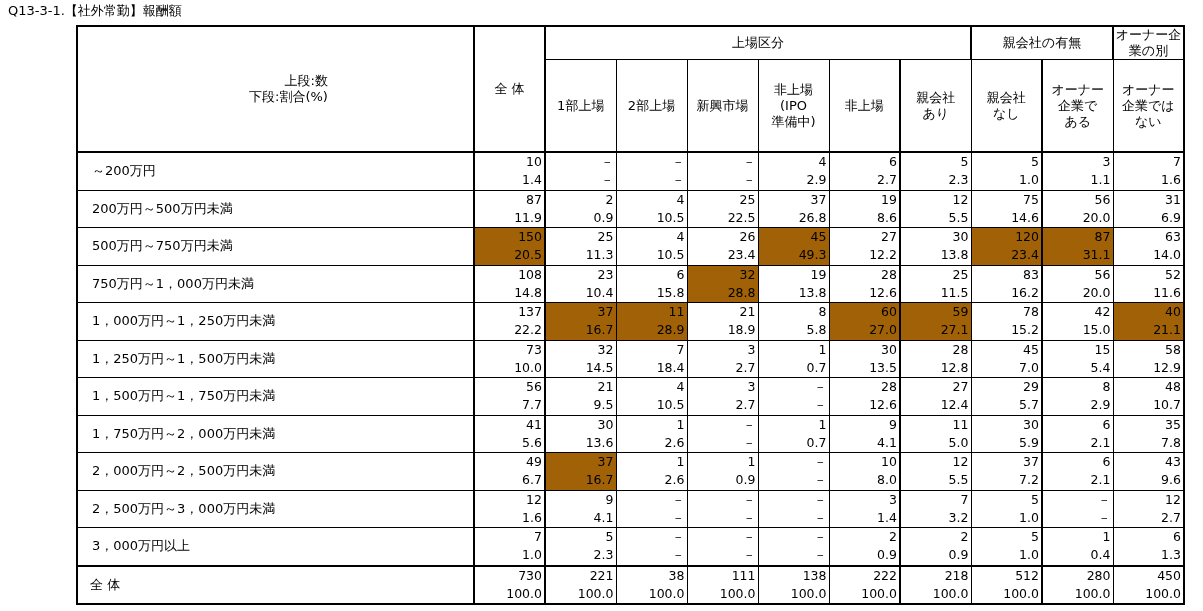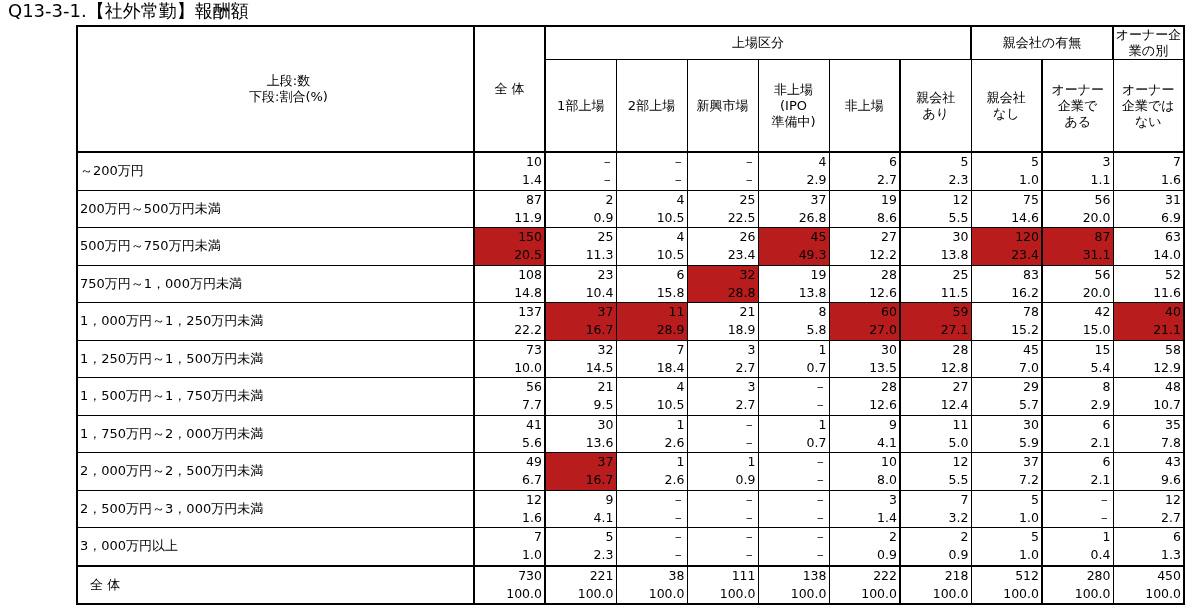--- a/index.html
+++ b/index.html
@@ -2,42 +2,42 @@
 <html><head>
 <meta charset="utf-8">
 <style>
   html, body { margin: 0; padding: 0; background: #ffffff; }
   body {
     width: 1203px; height: 611px; overflow: hidden; position: relative;
     font-family: "DejaVu Sans", "Liberation Sans", sans-serif;
     color: #000; font-size: 13px;
   }
   .title {
-    position: absolute; left: 8px; top: 3px; font-size: 18px; line-height: 16px;
+    position: absolute; left: 8px; top: 3px; font-size: 13px; line-height: 16px;
     white-space: nowrap;
   }
   table.grid {
     position: absolute; left: 76px; top: 25px;
     border-collapse: collapse; table-layout: fixed;
     border: 2px solid #000;
   }
   table.grid td, table.grid th {
     padding: 0; font-weight: normal; overflow: hidden;
   }
   .hdr th { border-left: 2px solid #000; border-bottom: 1px solid #000; text-align: center; vertical-align: middle; font-size: 13px; line-height: 16px; }
   .hdr th.thin { border-left: 1px solid #000; }
   .corner { text-align: left !important; border-left: none !important; border-bottom: 2px solid #000 !important; }
-  .corner-inner { display: inline-block; margin-left: 171px; text-align: center; line-height: 16px; }
+  .corner-inner { display: inline-block; margin-left: 171px; text-align: right; line-height: 16px; }
   .sub th { border-bottom: 2px solid #000; height: 91px; }
   .grp th { height: 27px; }
   tr.data td { height: 36.5px; border-bottom: 1px solid #000; vertical-align: top; }
-  tr.data td.lbl { text-align: left; vertical-align: middle; padding-left: 2px; font-size: 13px; white-space: nowrap; }
+  tr.data td.lbl { text-align: left; vertical-align: middle; padding-left: 14px; font-size: 13px; white-space: nowrap; }
   tr.data td.num { border-left: 1px solid #000; text-align: right; padding-right: 2px; font-size: 12.5px; line-height: 18px; }
   tr.data td.num.thick { border-left: 2px solid #000; }
-  tr.data td.hl { background: #b91c1c; }
+  tr.data td.hl { background: #a16207; }
   tr.total td { border-top: 2px solid #000; border-bottom: none; }
   tr.total td.lbl { padding-left: 12px; }
   .n-top, .n-bot { display: block; height: 18px; }
 </style>
 </head>
 <body>
 
 <div class="title">Q13-3-1.【社外常勤】報酬額</div>
 
 <table class="grid">

